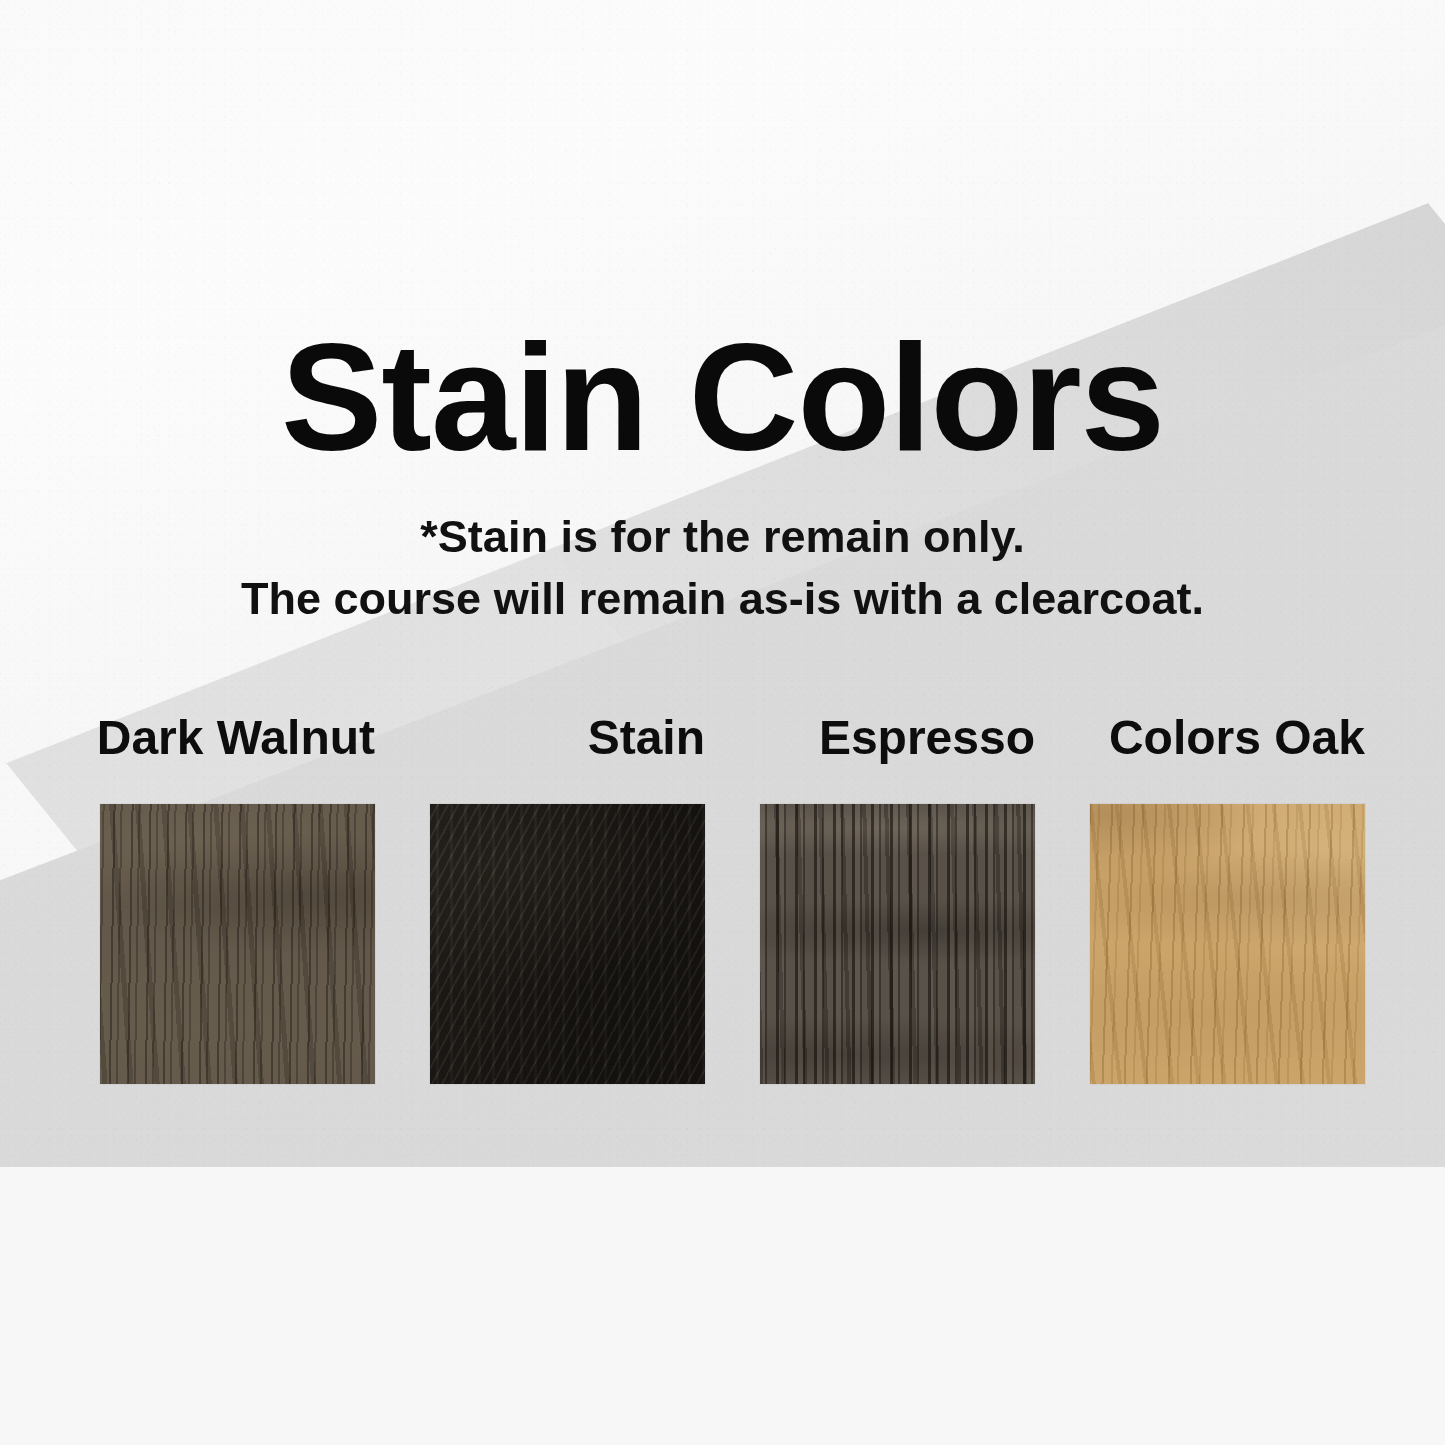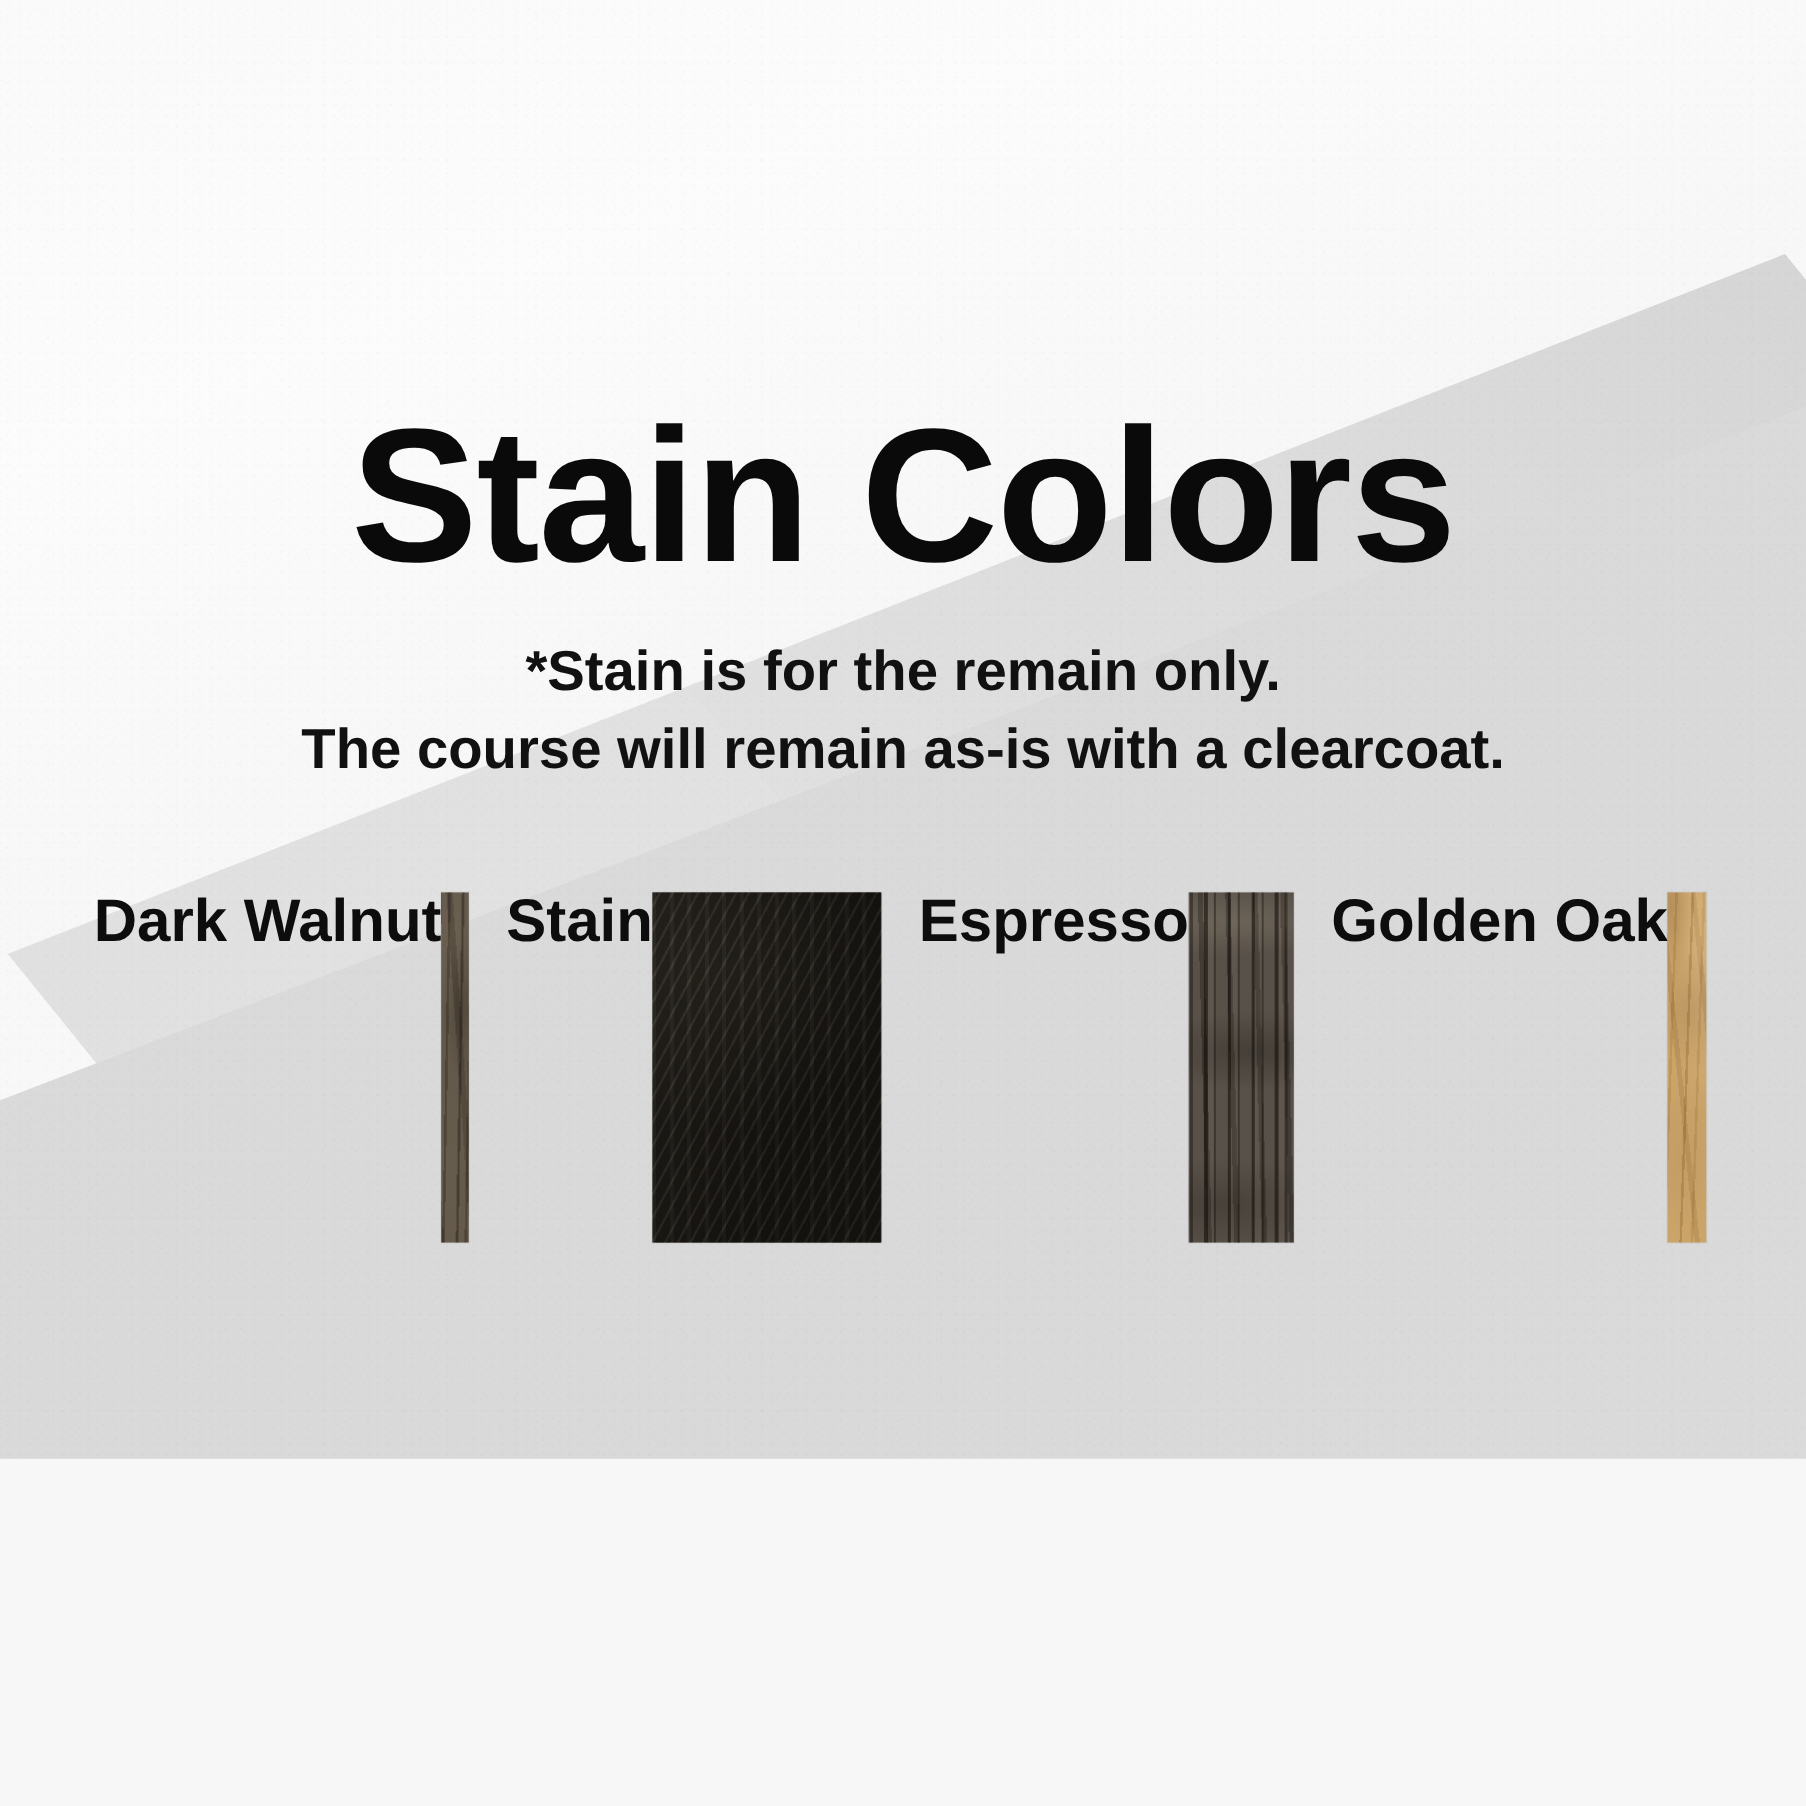--- a/index.html
+++ b/index.html
@@ -155,22 +155,22 @@
     top: 714px;
     width: 1290px;
     display: flex;
     justify-content: space-between;
     align-items: flex-start;
   }
 
   .swatch-col {
     width: 300px;
     display: flex;
-    flex-direction: row;
-    align-items: flex-start;
+    flex-direction: column;
+    align-items: flex-end;
   }
 
   .swatch-label {
     font-size: 48px;
     font-weight: 700;
     color: #0d0d0d;
     white-space: nowrap;
     line-height: 1;
     margin-bottom: 42px;
     text-align: center;
@@ -304,21 +304,21 @@
       </div>
 
       <div class="swatch-col">
         <div class="swatch-label">Espresso</div>
         <div class="swatch-chip chip-espresso">
           <div class="grain"></div>
         </div>
       </div>
 
       <div class="swatch-col">
-        <div class="swatch-label">Golden Oak</div>
+        <div class="swatch-label">Colors Oak</div>
         <div class="swatch-chip chip-oak">
           <div class="grain"></div>
         </div>
       </div>
 
     </div>
   </div>
 </div>
 
 </body></html>

